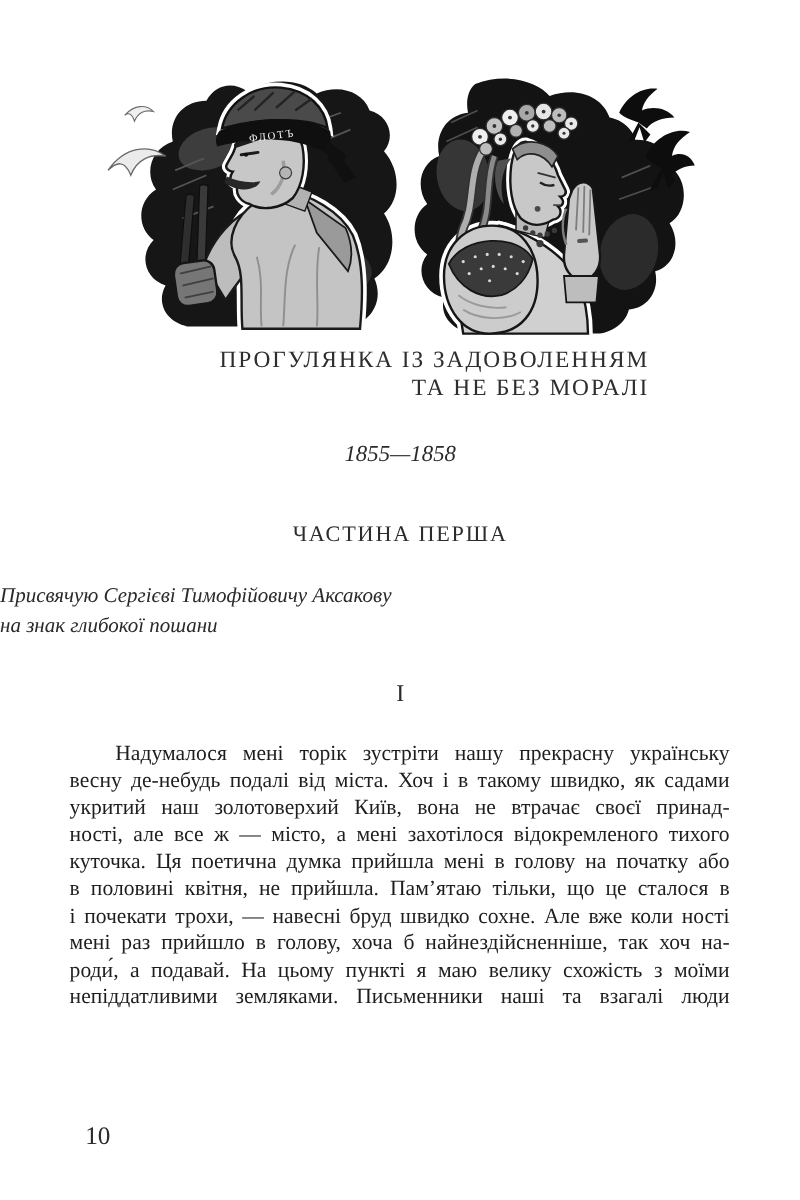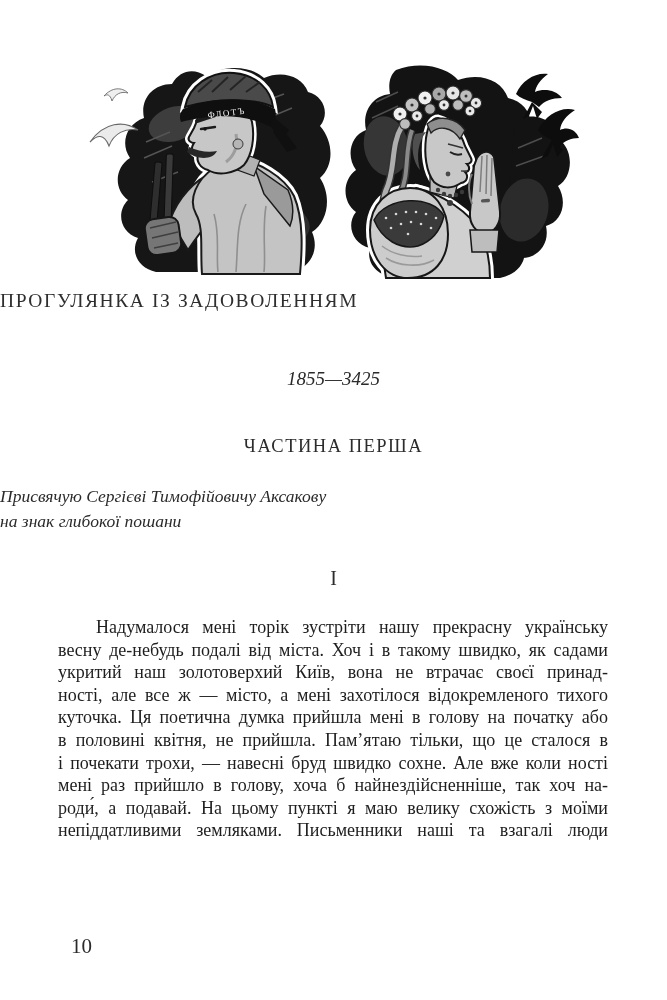--- a/index.html
+++ b/index.html
@@ -3,21 +3,21 @@
 <meta charset="utf-8">
 <style>
   html,body { margin:0; padding:0; background:#e9e9e9; }
   .page {
     position:relative; width:667px; height:1000px; margin:0 auto;
     background:#ffffff; overflow:hidden;
     font-family:"Liberation Serif","DejaVu Serif",serif;
   }
   .illustration { position:absolute; left:86px; top:62px; width:494px; height:226px; }
   .book-title {
-    position:absolute; top:289px; left:0; width:541px; text-align:left;
+    position:absolute; top:289px; left:0; width:541px; text-align:right;
     font-size:19.5px; line-height:23px; letter-spacing:1.6px; color:#2e2e2e;
   }
   .date-range {
     position:absolute; top:368px; left:0; width:667px; text-align:center;
     font-style:italic; font-size:19px; color:#2a2a2a;
   }
   .part-heading {
     position:absolute; top:436px; left:0; width:667px; text-align:center;
     font-size:18.5px; letter-spacing:1.5px; color:#2c2c2c;
   }
@@ -195,23 +195,24 @@
       <use href="#woman-hands" fill="#c8c8c8" stroke="#161616" stroke-width="2"></use>
       <path d="M396,94 L394,130 M401,93 L400,132 M406,96 L405,134" stroke="#7d7d7d" stroke-width="1.5" fill="none"></path>
       <path d="M386,112 C382,120 382,132 386,142" stroke="#7d7d7d" stroke-width="2" fill="none"></path>
       <rect x="395" y="137" width="9" height="3.4" rx="1.5" fill="#555555" transform="rotate(-4 399 139)"></rect>
       <path d="M384,168 L413,168 L411,190 L386,190 Z" fill="#bdbdbd" stroke="#161616" stroke-width="1.5"></path>
     </g>
   </svg>
 
   <div class="book-title">
     <div>ПРОГУЛЯНКА ІЗ ЗАДОВОЛЕННЯМ</div>
+    <div>ТА НЕ БЕЗ МОРАЛІ</div>
   </div>
 
-  <div class="date-range">1855—3425</div>
+  <div class="date-range">1855—1858</div>
 
   <div class="part-heading">ЧАСТИНА ПЕРША</div>
 
   <div class="dedication">
     <div>Присвячую Сергієві Тимофійовичу Аксакову</div>
     <div>на знак глибокої пошани</div>
   </div>
 
   <div class="section-numeral">I</div>
 

